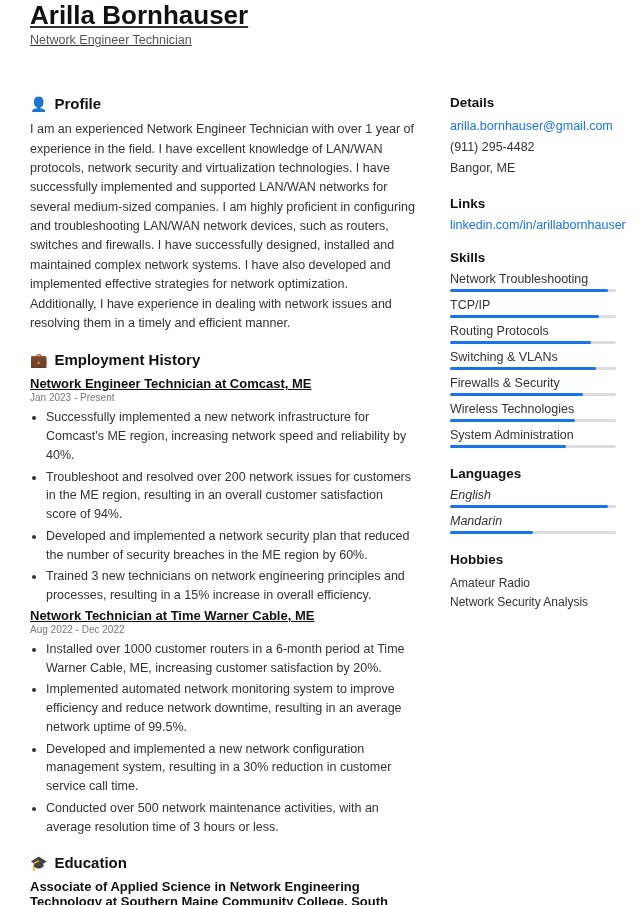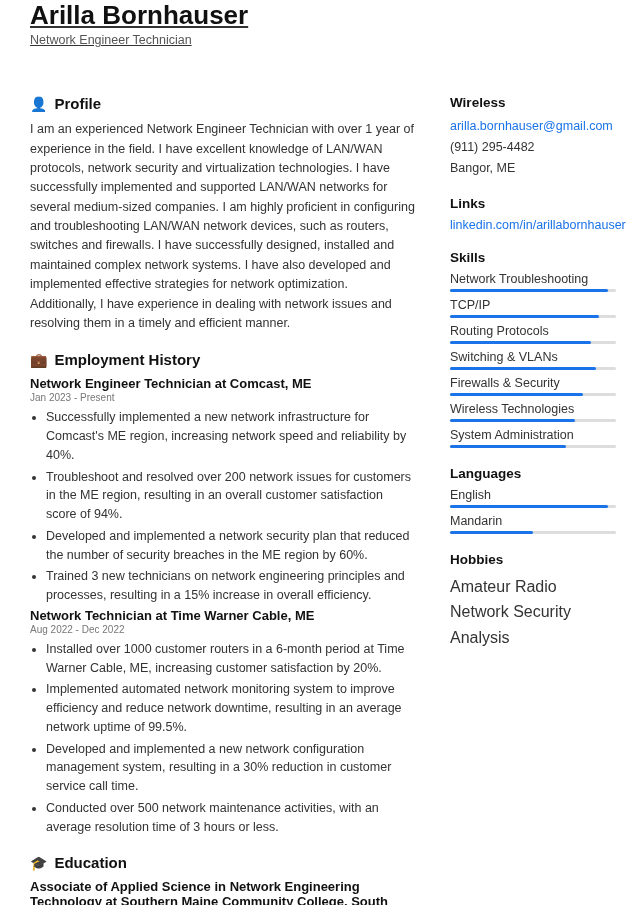--- a/index.html
+++ b/index.html
@@ -71,21 +71,21 @@
     }
 
     
     .job-title {
       font-size: 13px;
       font-weight: 700;
       color: #111;
       margin-bottom: 1px;
       margin-top: 8px;
     }
-    .job-title:first-child { margin-top: 0; }
+    .job-title:first-child { margin-top: 0; text-decoration: underline; }
     .job-date {
       font-size: 10px;
       color: #777;
       margin-bottom: 5px;
     }
     .job-bullets {
       padding-left: 16px;
       margin: 0;
     }
     .job-bullets li {
@@ -145,30 +145,31 @@
     }
     .skill-bar-fill {
       height: 3px;
       background: #1a73e8;
       border-radius: 2px;
     }
 
     
     .lang-item {
       margin-bottom: 6px;
+      font-style: italic;
     }
     .lang-label {
       font-size: 12.5px;
       color: #333;
       margin-bottom: 3px;
     }
 
     
     .hobby-line {
-      font-size: 16px;
+      font-size: 12px;
       color: #333;
       line-height: 1.6;
     }
   </style>
 </head>
 <body>
 
 <div class="header">
   <h1>Arilla Bornhauser</h1>
   <div class="subtitle">Network Engineer Technician</div>
@@ -225,21 +226,21 @@
             <div class="edu-title">Associate of Applied Science in Network Engineering Technology at Southern Maine Community College, South Portland, ME</div>
           </div>
         </div>
     </div>
 
   </div>
 
   <div class="right">
 
     <div class="right-section">
-      <div class="right-section-title">Wireless</div>
+      <div class="right-section-title">Details</div>
       <div class="detail-line">
         <a>arilla.bornhauser@gmail.com</a>
       </div>
       <div class="detail-line">(911) 295-4482</div>
       <div class="detail-line">Bangor, ME</div>
     </div>
 
     <div class="right-section">
       <div class="right-section-title">Links</div>
       <div class="link-line">

